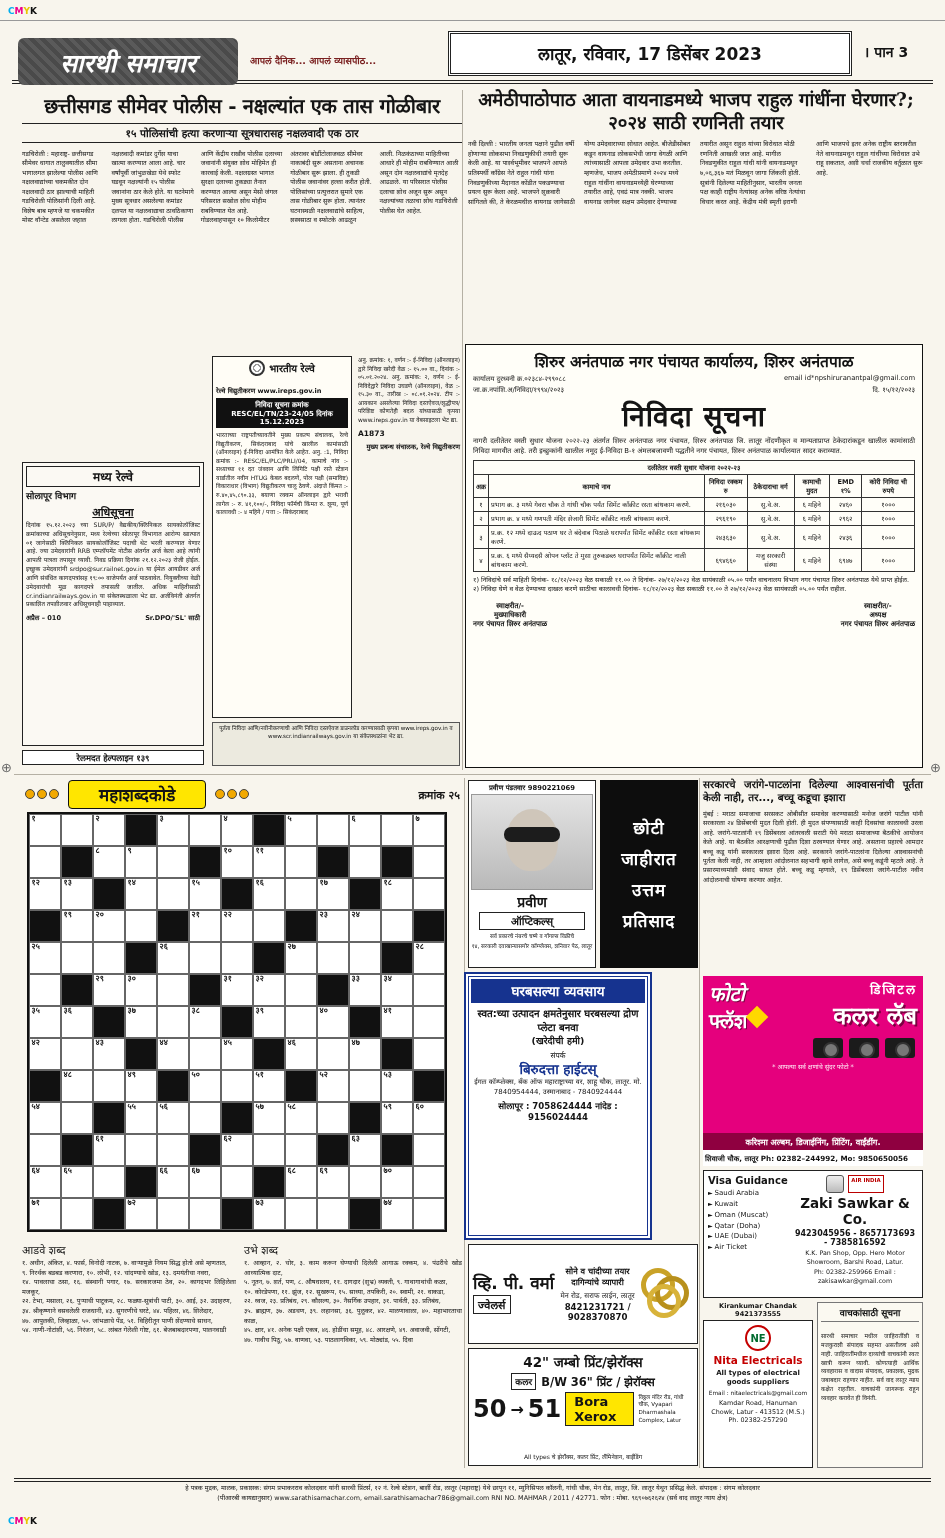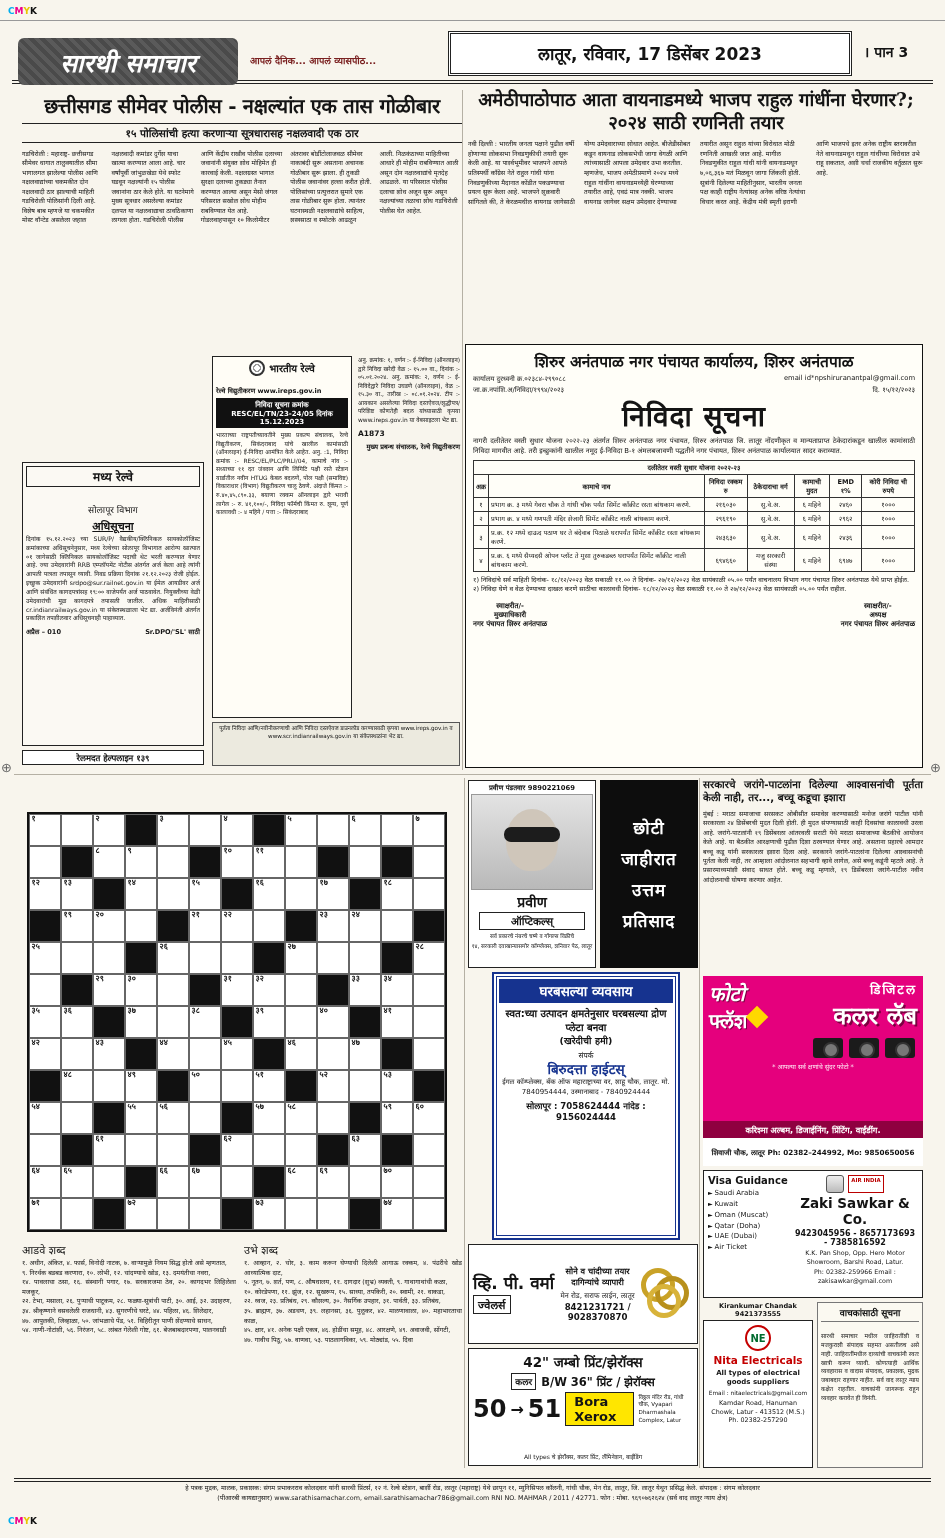--- a/index.html
+++ b/index.html
@@ -31,21 +31,21 @@
   .h1a{font-size:20px;font-weight:bold;text-align:center;letter-spacing:-0.3px}
   .sub1{border-top:1px solid #222;border-bottom:1px solid #222;padding:2px 0;margin-top:4px;
         font-size:10.5px;font-weight:bold;text-align:center}
   .art1-body{margin-top:6px;column-count:5;column-gap:7px;font-size:6.3px;line-height:1.5;height:306px;overflow:hidden}
   .art2-h{font-size:18.5px;font-weight:bold;text-align:center;line-height:1.25}
   .art2-body{column-count:4;column-gap:8px;font-size:6.4px;line-height:1.5;height:186px;overflow:hidden;margin-top:6px}
 
   
   .crly{border:1.2px solid #222;padding:3px;background:#fbf9f3}
   .crly-title{border:1px solid #222;font-weight:bold;font-size:12px;text-align:center;padding:1px 0}
-  .crly-div{font-size:9px;text-align:center;font-weight:normal;margin-top:16px}
+  .crly-div{font-size:9px;text-align:left;font-weight:bold;margin-top:2px}
   .crly-not{font-size:11px;text-align:center;font-weight:bold;text-decoration:underline;margin:2px 0}
   .crly-body{font-size:6.1px;line-height:1.45;text-align:justify}
   .crly-row{display:flex;justify-content:space-between;font-size:6.6px;font-weight:bold;margin-top:4px}
   .helpline{border:1.2px solid #222;font-size:8.5px;font-weight:bold;text-align:center;padding:1px 0;background:#fff}
 
   
   .ireps{border:1.2px solid #222;background:#fffdf6;padding:3px}
   .ireps-head{display:flex;align-items:center;gap:4px;justify-content:center}
   .ir-logo{width:16px;height:16px;border:2px solid #333;border-radius:50%;flex:0 0 auto;
            background:radial-gradient(circle at center,#fff 30%,#999 31%,#999 45%,#fff 46%)}
@@ -125,21 +125,21 @@
   .pf-n2{font-size:20px;font-weight:bold;text-shadow:1px 1px 0 #7a0040}
   .pf-star{width:16px;height:16px;background:#ffd800;transform:rotate(45deg);margin:2px 0 0 2px}
   .pf-right{margin-left:auto;text-align:right}
   .pf-l1{font-size:13px;font-weight:bold;letter-spacing:2px}
   .pf-l2{font-size:24px;font-weight:bold;color:#fff;text-shadow:2px 2px 0 #7a0040}
   .pf-cams{display:flex;gap:6px;justify-content:flex-end;padding:4px 8px}
   .pf-cam{width:30px;height:20px;background:#1b1b1b;border-radius:3px;position:relative}
   .pf-cam::after{content:"";position:absolute;left:10px;top:4px;width:12px;height:12px;border-radius:50%;background:#777;border:2px solid #333}
   .pf-tag{font-size:6.4px;text-align:center;color:#ffe9f5}
   .pf-serv{background:#8f0040;font-size:8.2px;font-weight:bold;text-align:center;padding:3px 2px;margin-top:auto}
-  .pf-contact{background:#fff;color:#111;font-size:7.2px;font-weight:bold;text-align:center;padding:9px 2px}
+  .pf-contact{background:#fff;color:#111;font-size:7.2px;font-weight:bold;text-align:left;padding:3px 2px}
 
   
   .visa{border:1.2px solid #222;background:#fff;padding:4px;display:flex}
   .visa-left{width:84px}
   .visa-title{font-size:10px;font-weight:bold}
   .visa-list{list-style:none;margin-top:2px}
   .visa-list li{font-size:7px;line-height:1.55}
   .visa-list li::before{content:"► ";font-size:6px}
   .visa-right{flex:1;text-align:center;display:flex;flex-direction:column;gap:2px}
   .visa-logos{display:flex;justify-content:center;gap:4px}
@@ -345,20 +345,34 @@
         <div>नगर पंचायत शिरुर अनंतपाळ</div>
       </div>
       <div>
         <div>स्वाक्षरीत/-</div>
         <div>अध्यक्ष</div>
         <div>नगर पंचायत शिरुर अनंतपाळ</div>
       </div>
     </div>
   </div>
 
+  <div class="abs xw-banner" style="left:24px;top:780px;width:436px;height:28px">
+    <div class="dotset">
+        <div class="dot"></div>
+        <div class="dot"></div>
+        <div class="dot"></div>
+      </div>
+    <div class="xw-pill">महाशब्दकोडे</div>
+    <div class="dotset">
+        <div class="dot"></div>
+        <div class="dot"></div>
+        <div class="dot"></div>
+      </div>
+    <div class="xw-num">क्रमांक २५</div>
+  </div>
   <div class="abs xw" style="left:27px;top:812px">
       <div class="xc">
         <span class="xn">१</span>
       </div>
       <div class="xc"></div>
       <div class="xc">
         <span class="xn">२</span>
       </div>
       <div class="xc xb"></div>
       <div class="xc">
@@ -718,21 +732,21 @@
       <div>जाहीरात</div>
       <div>उत्तम</div>
       <div>प्रतिसाद</div>
     </div>
 
   <div class="abs" style="left:703px;top:778px;width:220px;height:194px">
     <div class="jar-h">सरकारचे जरांगे-पाटलांना दिलेल्या आश्वासनांची पूर्तता केली नाही, तर..., बच्चू कडूचा इशारा</div>
     <div class="jar-body">मुंबई : मराठा समाजाचा सरसकट ओबीसीत समावेश करण्यासाठी मनोज जरांगे पाटील यांनी सरकारला २४ डिसेंबरची मुदत दिली होती. ही मुदत संपण्यासाठी काही दिवसांचा कालावधी उरला आहे. जरांगे-पाटलांनी १९ डिसेंबरला आंतरवली सराटी येथे मराठा समाजाच्या बैठकीचे आयोजन केले आहे. या बैठकीत आरक्षणाची पुढील दिशा ठरवण्यात येणार आहे. असताना प्रहारचे आमदार बच्चू कडू यांनी सरकारला इशारा दिला आहे. सरकारने जरांगे-पाटलांना दिलेल्या आश्वासनांची पूर्तता केली नाही, तर आम्हाला आंदोलनात सहभागी व्हावे लागेल, असे बच्चू कडूंनी म्हटले आहे. ते प्रसारमाध्यमांशी संवाद साधत होते. बच्चू कडू म्हणाले, १९ डिसेंबरला जरांगे-पाटील नवीन आंदोलनाची घोषणा करणार आहेत.</div>
   </div>
 
-  <div class="abs ghar" style="left:492px;top:972px;width:188px;height:268px">
+  <div class="abs ghar" style="left:464px;top:972px;width:188px;height:268px">
     <div class="ghar-inner">
       <div class="ghar-title">घरबसल्या व्यवसाय</div>
       <div class="ghar-desc">स्वत:च्या उत्पादन क्षमतेनुसार घरबसल्या द्रोण प्लेटा बनवा</div>
       <div class="ghar-guar">(खरेदीची हमी)</div>
       <div class="ghar-cnt">संपर्क</div>
       <div class="ghar-firm">बिरुदत्ता हाईटस्</div>
       <div class="ghar-addr">ईगल कॉम्प्लेक्स, बँक ऑफ महाराष्ट्राच्या वर, शाहू चौक, लातूर. मो. 7840954444, उस्मानाबाद - 7840924444</div>
       <div class="ghar-bottom">सोलापूर : 7058624444    नांदेड : 9156024444</div>
     </div>
   </div>

